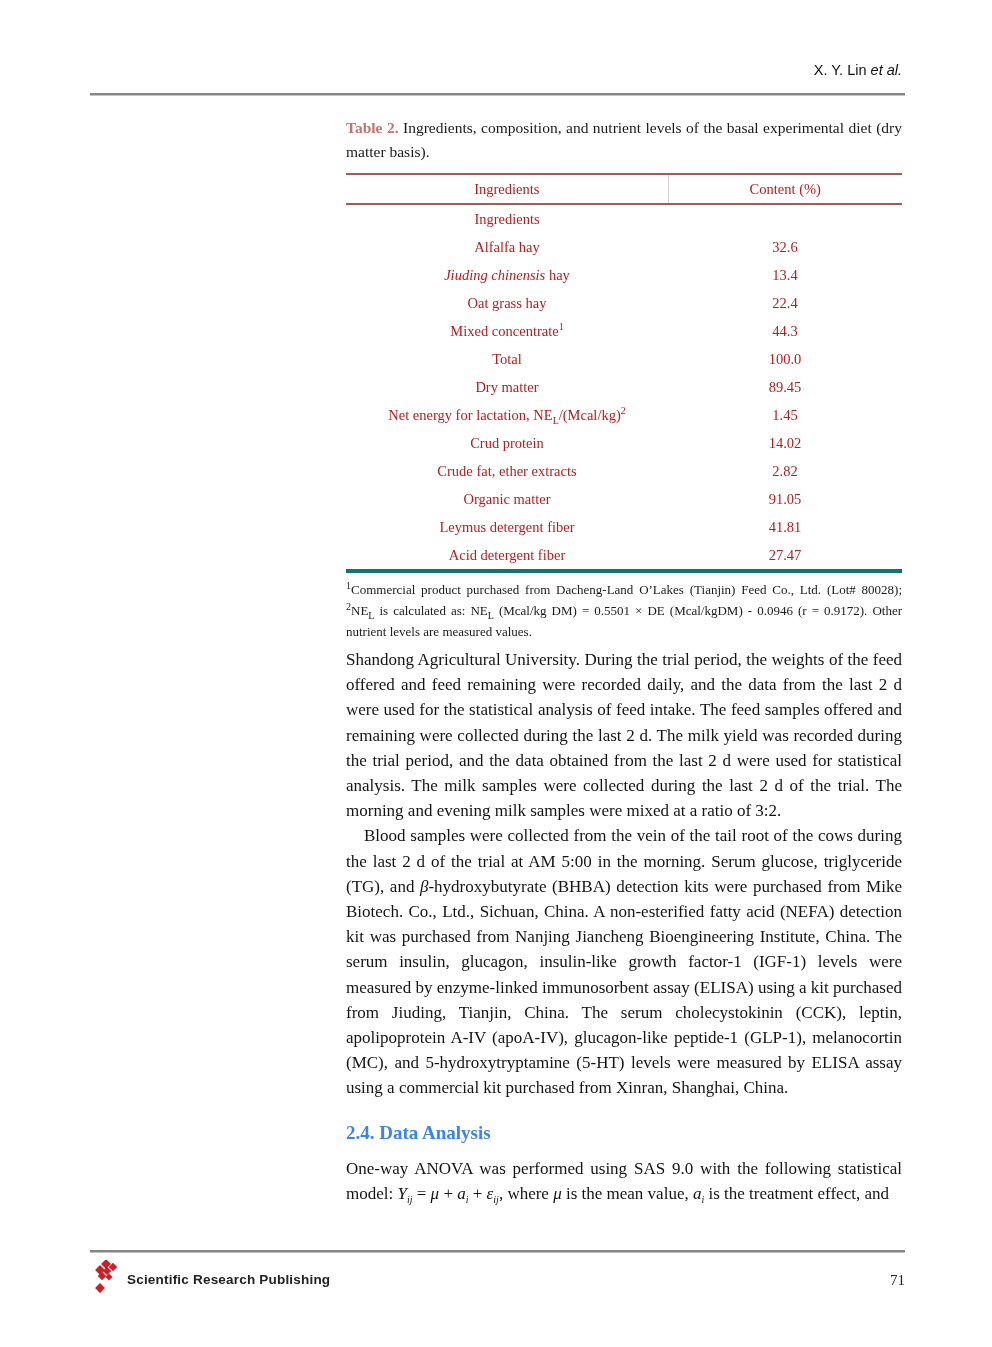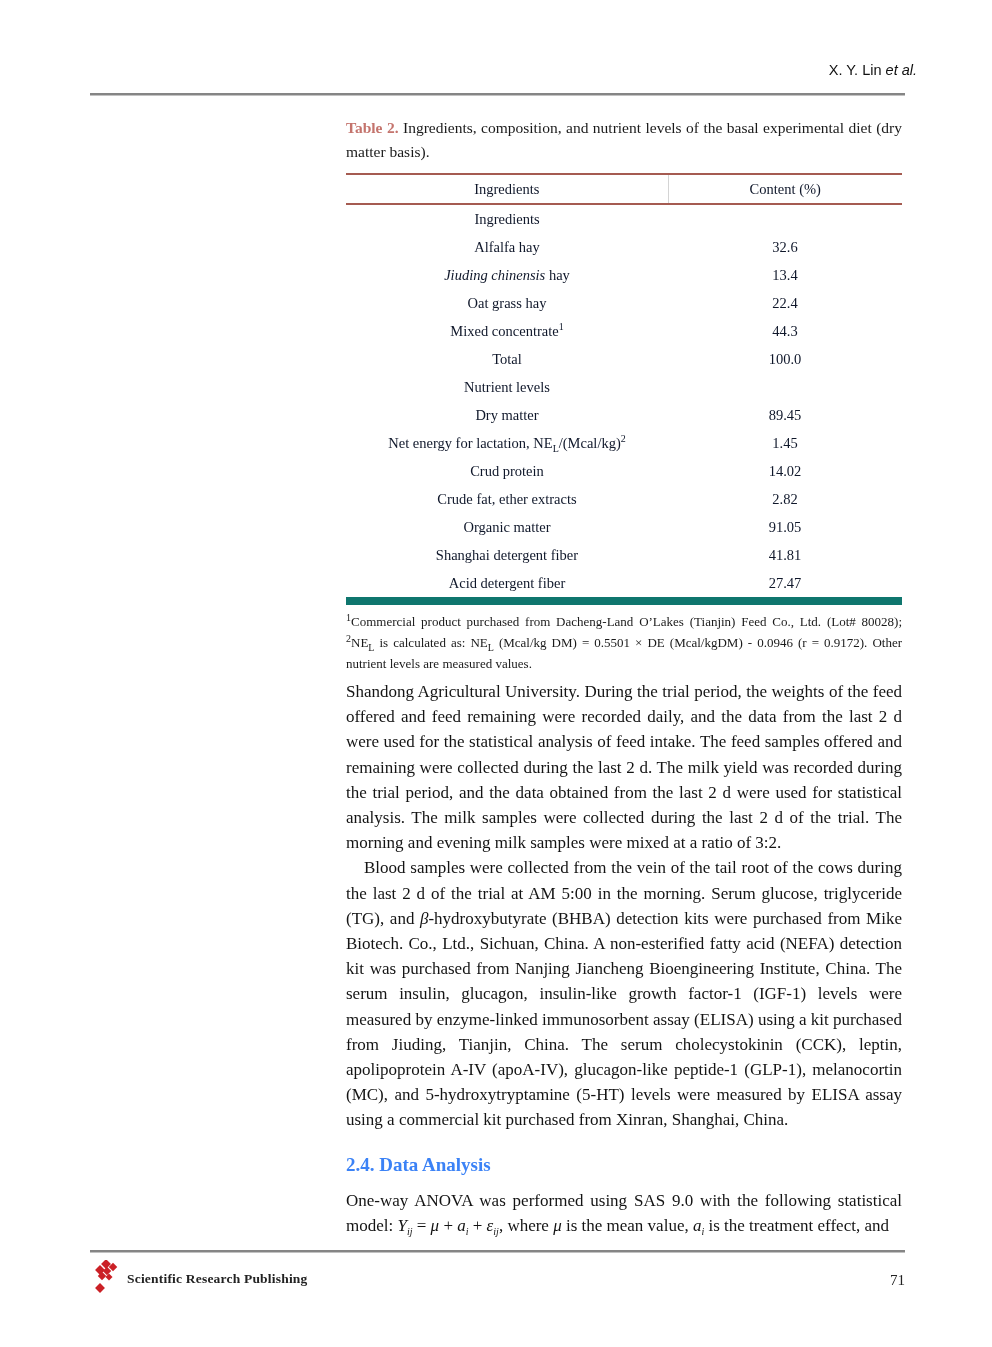--- a/index.html
+++ b/index.html
@@ -4,21 +4,21 @@
 <style>
   html,body { margin:0; padding:0; background:#ffffff; }
   body {
     width:992px; height:1347px; position:relative; overflow:hidden;
     font-family:"Liberation Serif", serif; color:#121212;
   }
   .page { position:relative; width:992px; height:1347px; }
 
   
   .running-head {
-    position:absolute; top:62px; left:105px; width:812px;
+    position:absolute; top:62px; left:90px; width:812px;
     text-align:right; font-family:"Liberation Sans", sans-serif;
     font-size:14.5px; color:#111;
   }
   .running-head i { font-style:italic; }
   .head-rule {
     position:absolute; top:93px; left:90px; width:815px;
     height:2px; background:#858585; border-bottom:1.5px solid #c2c2c2;
   }
 
   
@@ -26,31 +26,31 @@
 
   .caption {
     margin:0 0 9px 0; font-size:15.5px; line-height:24px;
     text-align:justify; color:#1a1a1a;
   }
   .cap-label { color:#c4746d; font-weight:bold; }
 
   
   table.diet {
     width:556px; border-collapse:collapse; table-layout:fixed;
-    font-size:14.5px; color:#0f172a;
+    font-size:14.5px; color:#b91c1c;
   }
   table.diet th, table.diet td {
     font-weight:normal; text-align:center; vertical-align:middle;
     padding:0; height:28px; overflow:hidden; white-space:nowrap;
   }
   table.diet thead th {
     border-top:2px solid #a55b51; border-bottom:2px solid #a55b51;
   }
   table.diet thead th.c1 { border-right:1px solid #d4d4d4; }
-  table.diet tbody tr:last-child td { border-bottom:8px solid #0f766e; }
+  table.diet tbody tr:last-child td { border-bottom:4px solid #0f766e; }
   sup, sub { font-size:10px; line-height:0; }
 
   .footnote {
     margin:6px 0 0 0; font-size:13px; line-height:21px;
     text-align:justify; color:#1a1a1a;
   }
 
   .body-par {
     margin:0; font-size:17px; line-height:25.2px;
     text-align:justify; color:#141414;
@@ -67,21 +67,21 @@
   .foot-rule {
     position:absolute; top:1250px; left:90px; width:815px;
     height:2px; background:#858585; border-bottom:1.5px solid #c2c2c2;
   }
   .footer {
     position:absolute; top:1260px; left:92px; width:813px;
     display:flex; align-items:center;
   }
   .logo-box { width:30px; height:38px; flex:0 0 auto; }
   .pubname {
-    margin-left:5px; font-family:Liberation Serif, serif;
+    margin-left:5px; font-family:Liberation Sans, sans-serif;
     font-weight:bold; font-size:13.5px; color:#222; letter-spacing:0.2px;
   }
   .pagenum { margin-left:auto; font-size:15px; color:#222; padding-top:2px; }
 </style>
 </head>
 <body>
 
 <div class="page">
 
   <div class="running-head">
@@ -125,45 +125,41 @@
           </tr>
           <tr>
             <td>Mixed concentrate<sup>1</sup></td>
             <td>44.3</td>
           </tr>
           <tr>
             <td>Total</td>
             <td>100.0</td>
           </tr>
           <tr>
-            <td>Nutrient levels</td>
-            <td></td>
-          </tr>
-          <tr>
             <td>Dry matter</td>
             <td>89.45</td>
           </tr>
           <tr>
             <td>Net energy for lactation, NE<sub>L</sub>/(Mcal/kg)<sup>2</sup></td>
             <td>1.45</td>
           </tr>
           <tr>
             <td>Crud protein</td>
             <td>14.02</td>
           </tr>
           <tr>
             <td>Crude fat, ether extracts</td>
             <td>2.82</td>
           </tr>
           <tr>
             <td>Organic matter</td>
             <td>91.05</td>
           </tr>
           <tr>
-            <td>Shanghai detergent fiber</td>
+            <td>Leymus detergent fiber</td>
             <td>41.81</td>
           </tr>
           <tr>
             <td>Acid detergent fiber</td>
             <td>27.47</td>
           </tr>
         </tbody>
     </table>
 
     <p class="footnote"><sup>1</sup>Commercial product purchased from Dacheng-Land O’Lakes (Tianjin) Feed Co., Ltd. (Lot# 80028); <sup>2</sup>NE<sub>L</sub> is calculated as: NE<sub>L</sub> (Mcal/kg DM) = 0.5501 × DE (Mcal/kgDM) - 0.0946 (r = 0.9172). Other nutrient levels are measured values.</p>

